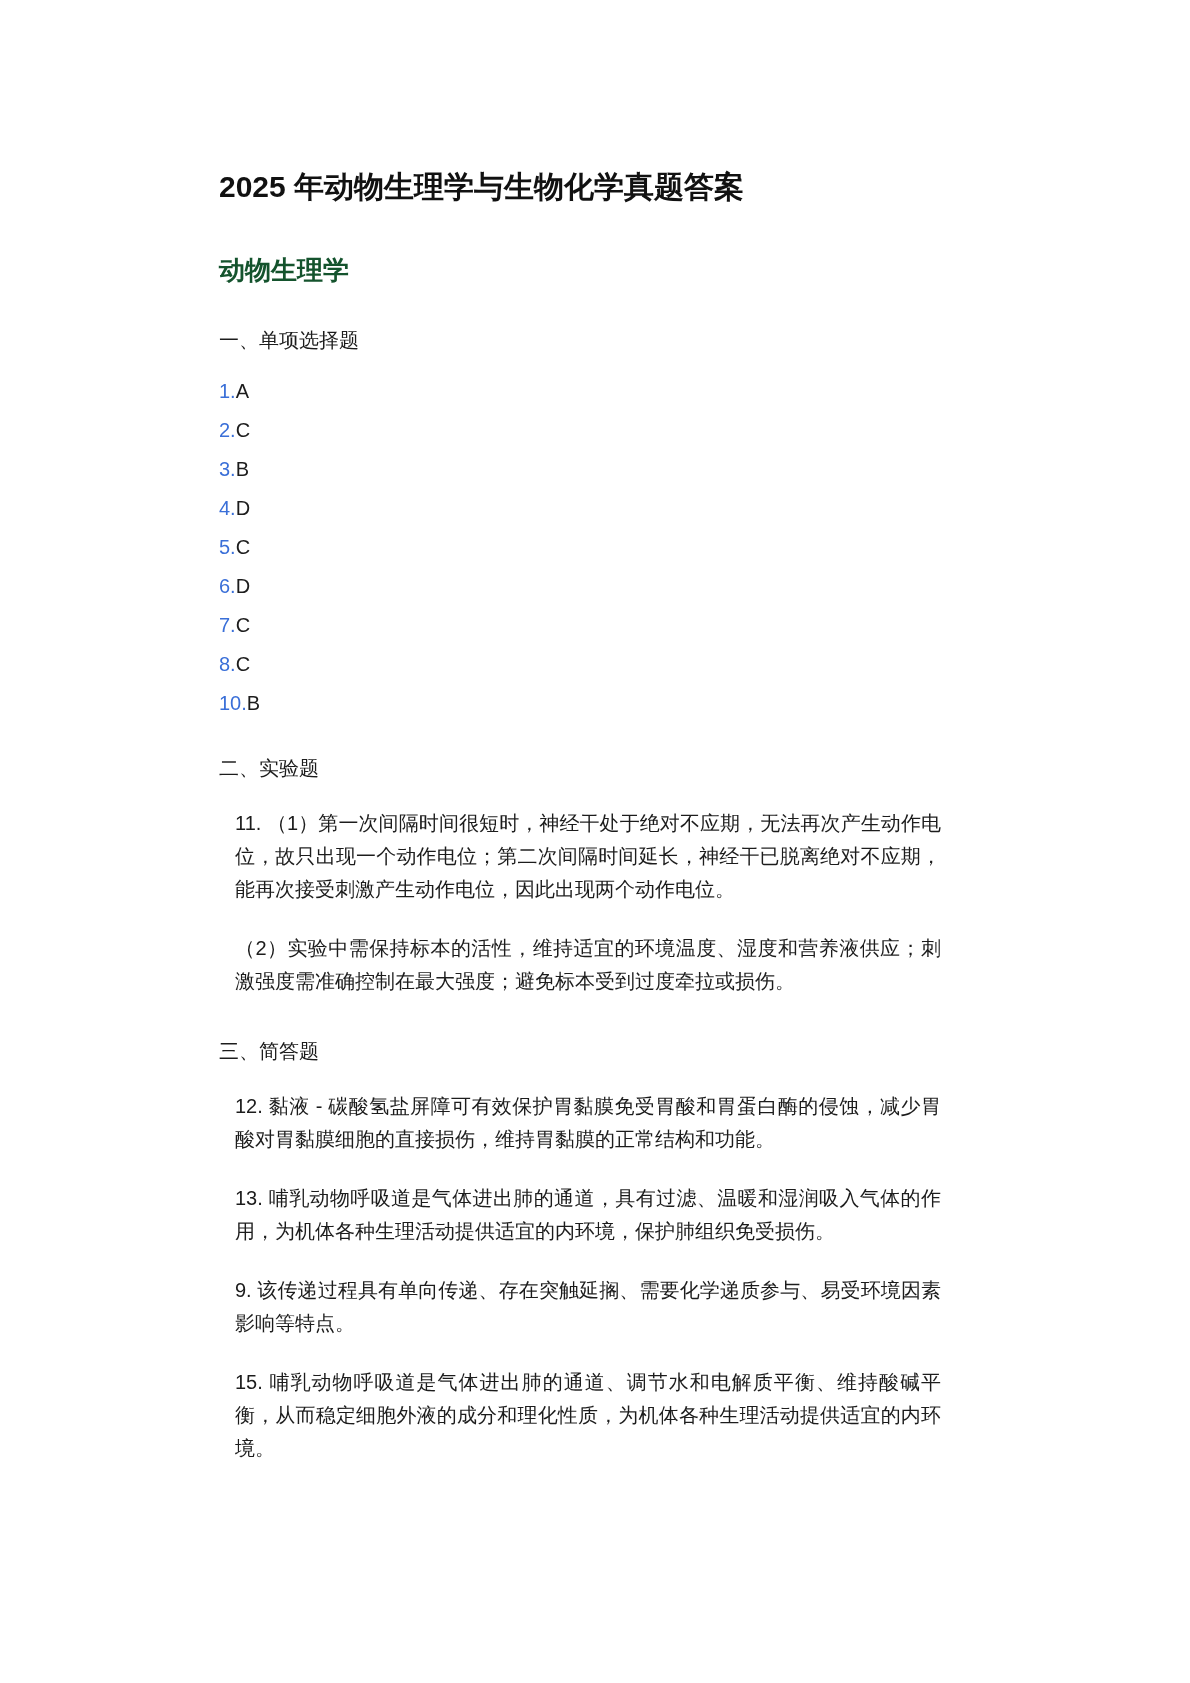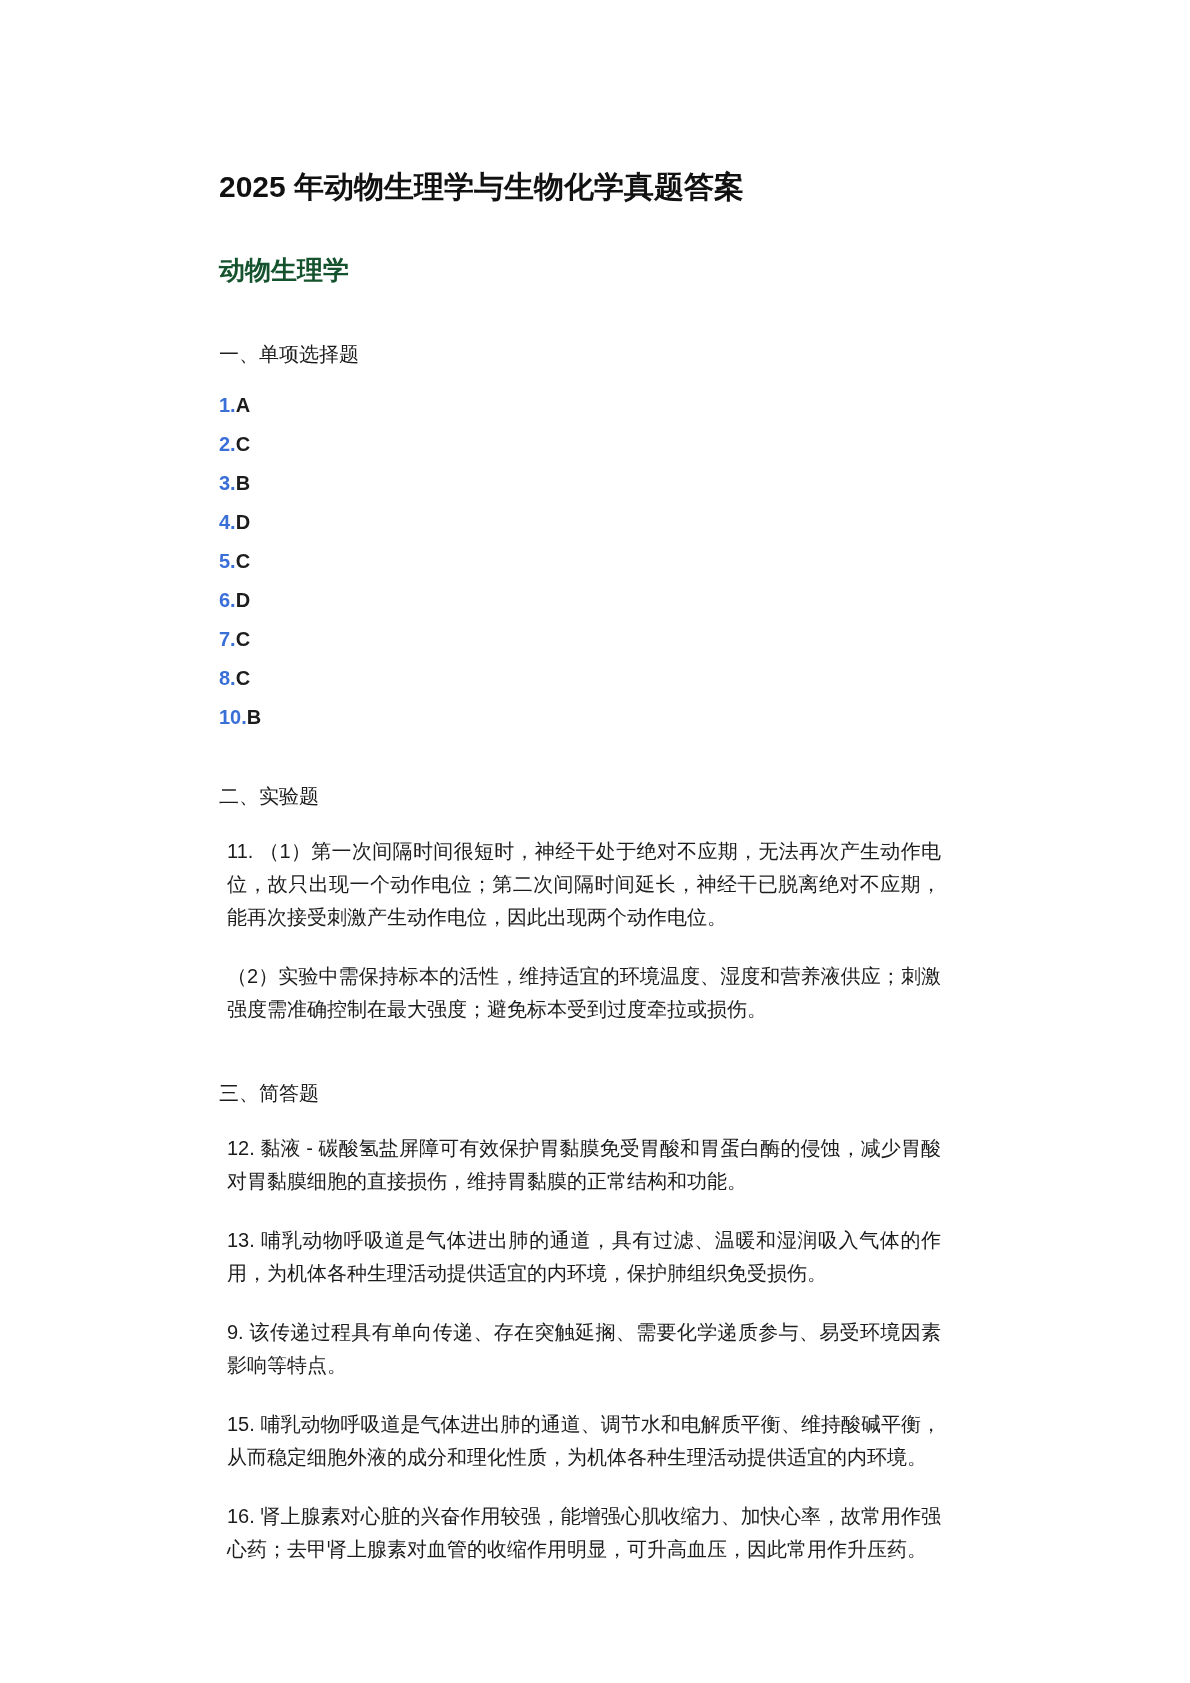--- a/index.html
+++ b/index.html
@@ -25,34 +25,34 @@
   .section-heading {
     font-size: 26px;
     font-weight: 700;
     line-height: 33px;
     margin: 48px 0 0 0;
     color: #14532d;
   }
   .part-label {
     font-size: 20px;
     line-height: 26px;
-    margin: 54px 0 0 0;
+    margin: 40px 0 0 0;
   }
-  .answers { margin: 26px 0 15px 0; font-weight: bold; }
+  .answers { margin: 26px 0 15px 0; }
   .answer {
     font-size: 20px;
     line-height: 24px;
     margin: 0 0 15px 0;
   }
   .answer:last-child { margin-bottom: 0; }
   .answer-num { color: var(--accent, #3a6fd8); }
   .para {
     font-size: 20px;
     line-height: 33px;
-    margin: 26px 0 0 8px;
+    margin: 26px 0 0 16px;
     text-align: justify;
   }
 </style>
 </head>
 <body>
 
 <div class="page">
 
   <h1 class="doc-title">2025 年动物生理学与生物化学真题答案</h1>
 
@@ -81,15 +81,14 @@
   <p class="part-label">三、简答题</p>
 
   <p class="para"><span class="para-num">12. </span><span>黏液 - 碳酸氢盐屏障可有效保护胃黏膜免受胃酸和胃蛋白酶的侵蚀，减少胃酸对胃黏膜细胞的直接损伤，维持胃黏膜的正常结构和功能。</span></p>
 
   <p class="para"><span class="para-num">13. </span><span>哺乳动物呼吸道是气体进出肺的通道，具有过滤、温暖和湿润吸入气体的作用，为机体各种生理活动提供适宜的内环境，保护肺组织免受损伤。</span></p>
 
   <p class="para"><span class="para-num">9. </span><span>该传递过程具有单向传递、存在突触延搁、需要化学递质参与、易受环境因素影响等特点。</span></p>
 
   <p class="para"><span class="para-num">15. </span><span>哺乳动物呼吸道是气体进出肺的通道、调节水和电解质平衡、维持酸碱平衡，从而稳定细胞外液的成分和理化性质，为机体各种生理活动提供适宜的内环境。</span></p>
 
-  <p class="para"><span class="para-num">16. </span><span>肾上腺素对心脏的兴奋作用较强，能增强心肌收缩力、加快心率，故常用作强心药；去甲肾上腺素对血管的收缩作用明显，可升高血压，因此常用作升压药。</span></p>
 
 </div>
 
 </body></html>

